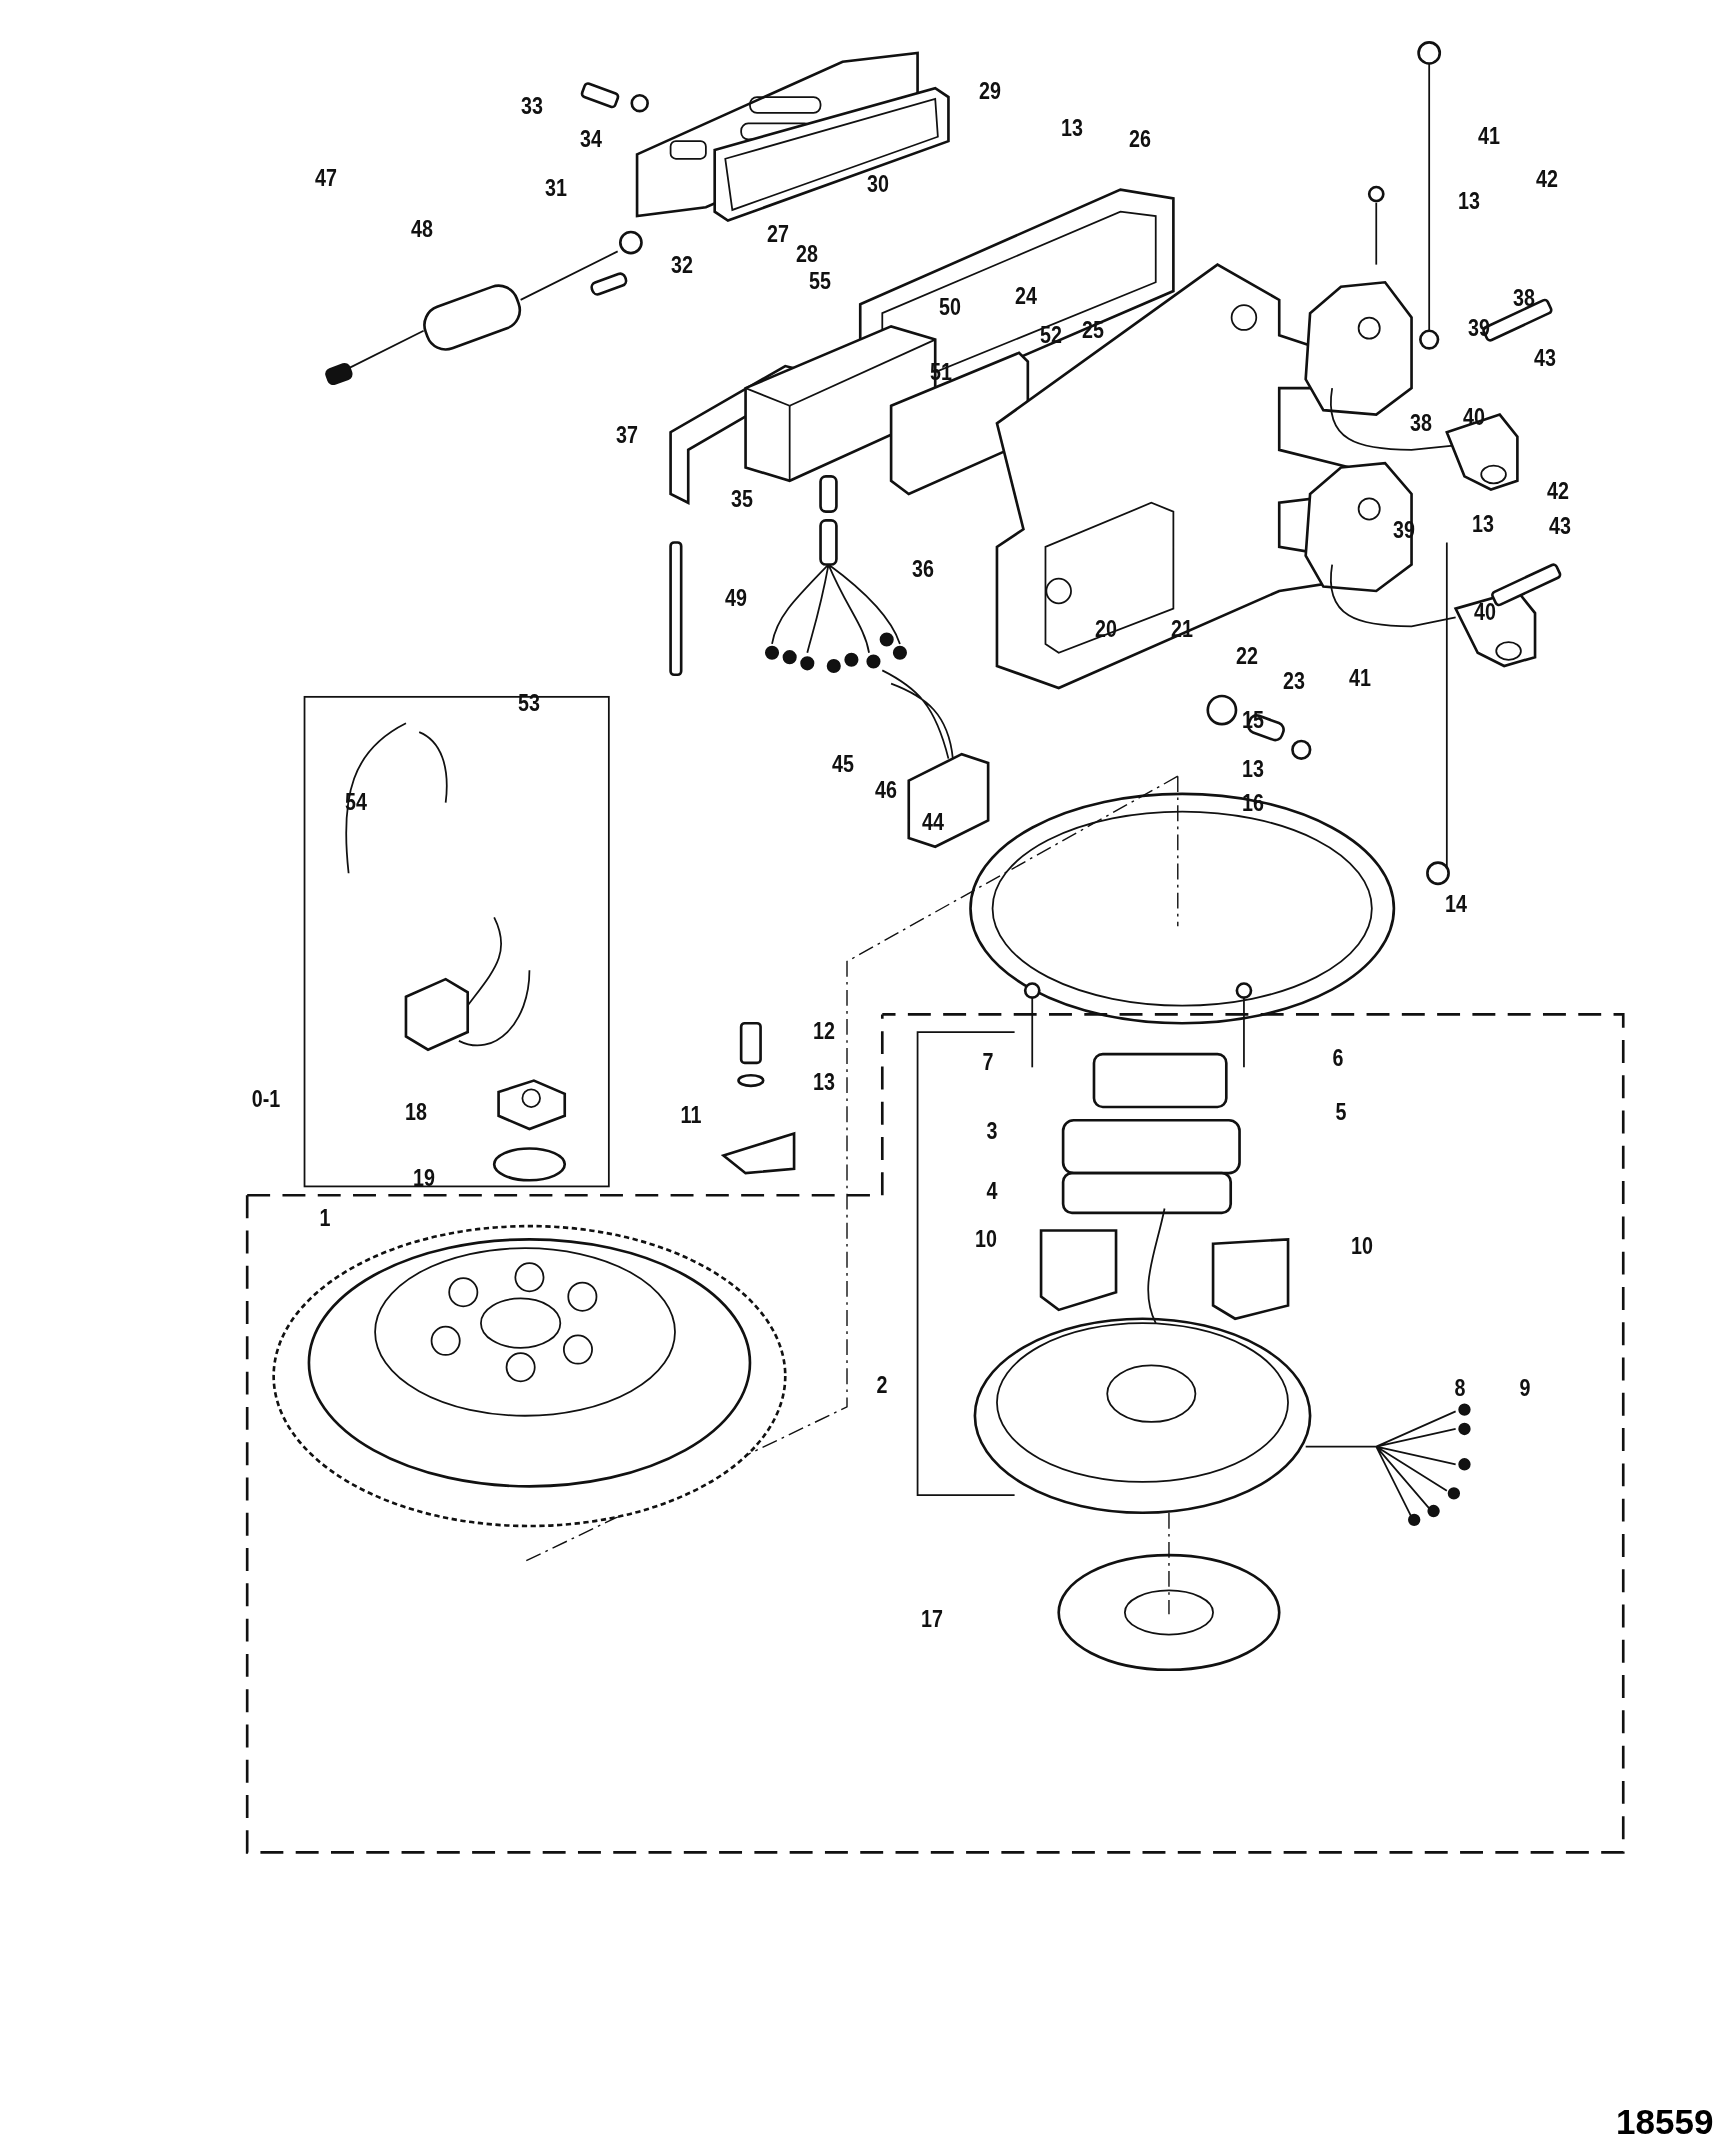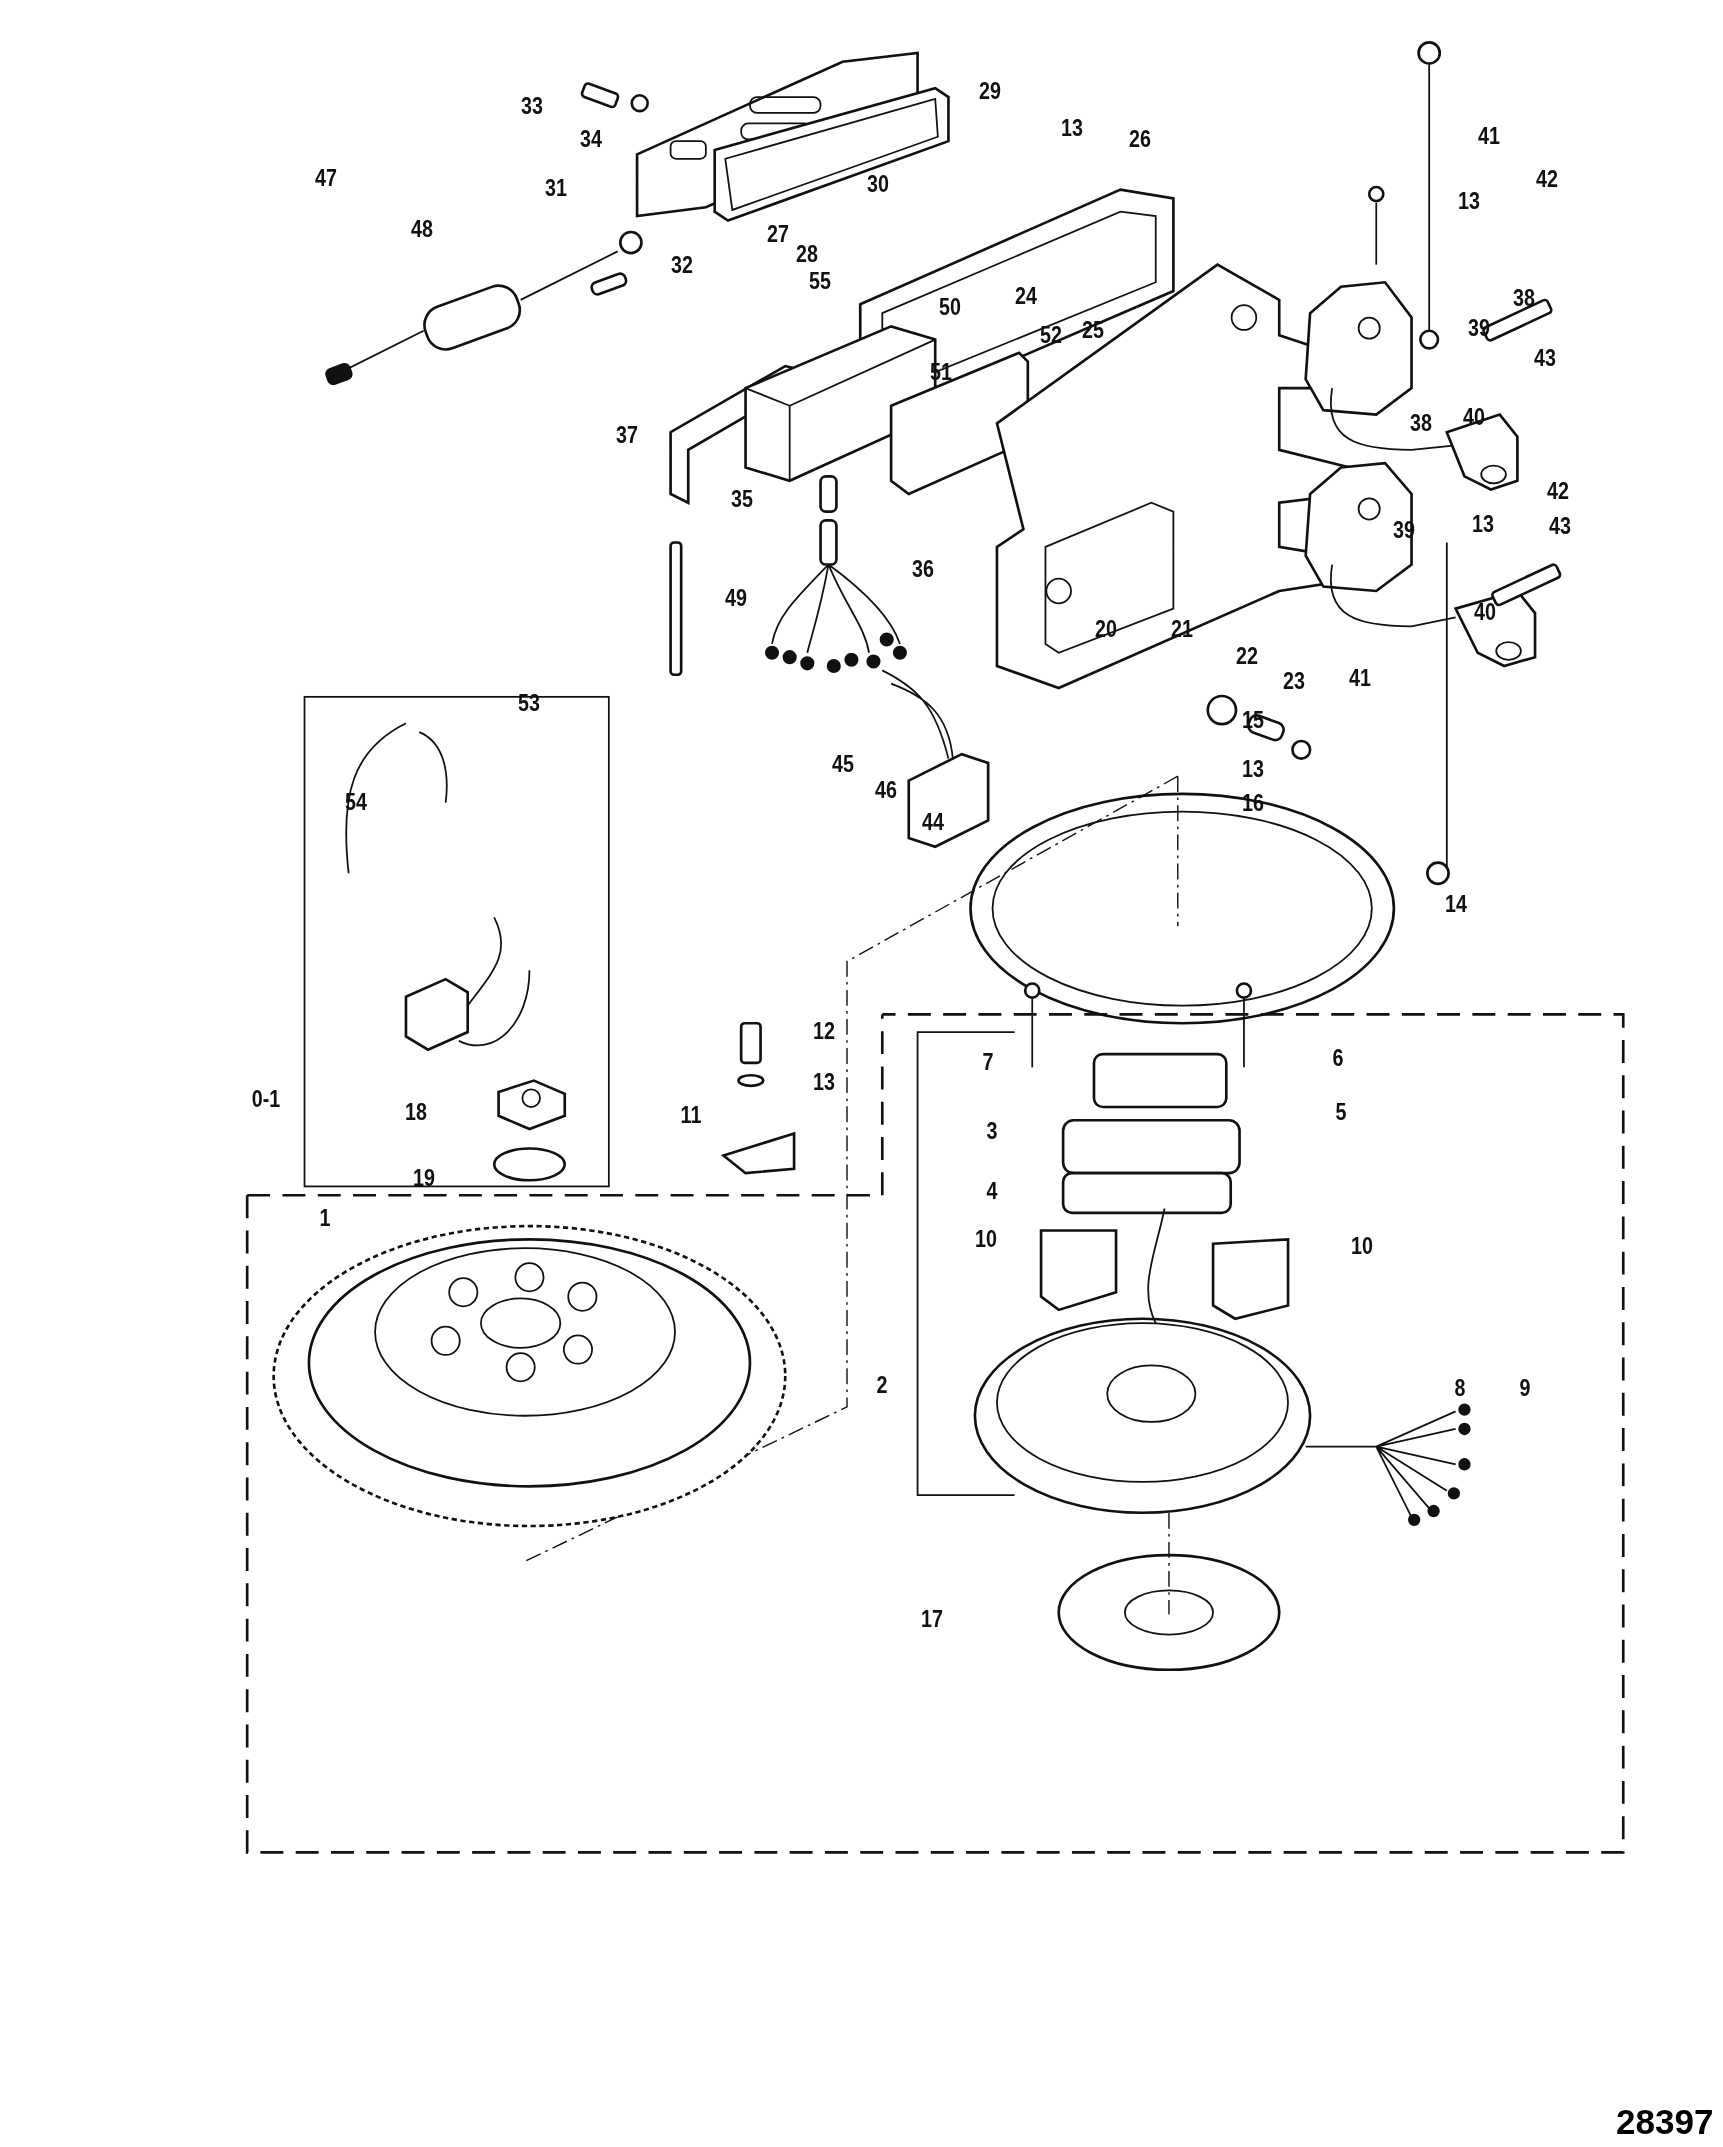--- a/index.html
+++ b/index.html
@@ -261,14 +261,14 @@
     <span class="callout" style="left: 1341px; top: 1112px;">5</span>
     <span class="callout" style="left: 992px; top: 1131px;">3</span>
     <span class="callout" style="left: 992px; top: 1191px;">4</span>
     <span class="callout" style="left: 986px; top: 1239px;">10</span>
     <span class="callout" style="left: 1362px; top: 1246px;">10</span>
     <span class="callout" style="left: 882px; top: 1385px;">2</span>
     <span class="callout" style="left: 1460px; top: 1388px;">8</span>
     <span class="callout" style="left: 1525px; top: 1388px;">9</span>
     <span class="callout" style="left: 932px; top: 1619px;">17</span>
   </div>
-<div class="figid">28397</div>
+<div class="figid">18559</div>
 
 
 </body></html>

